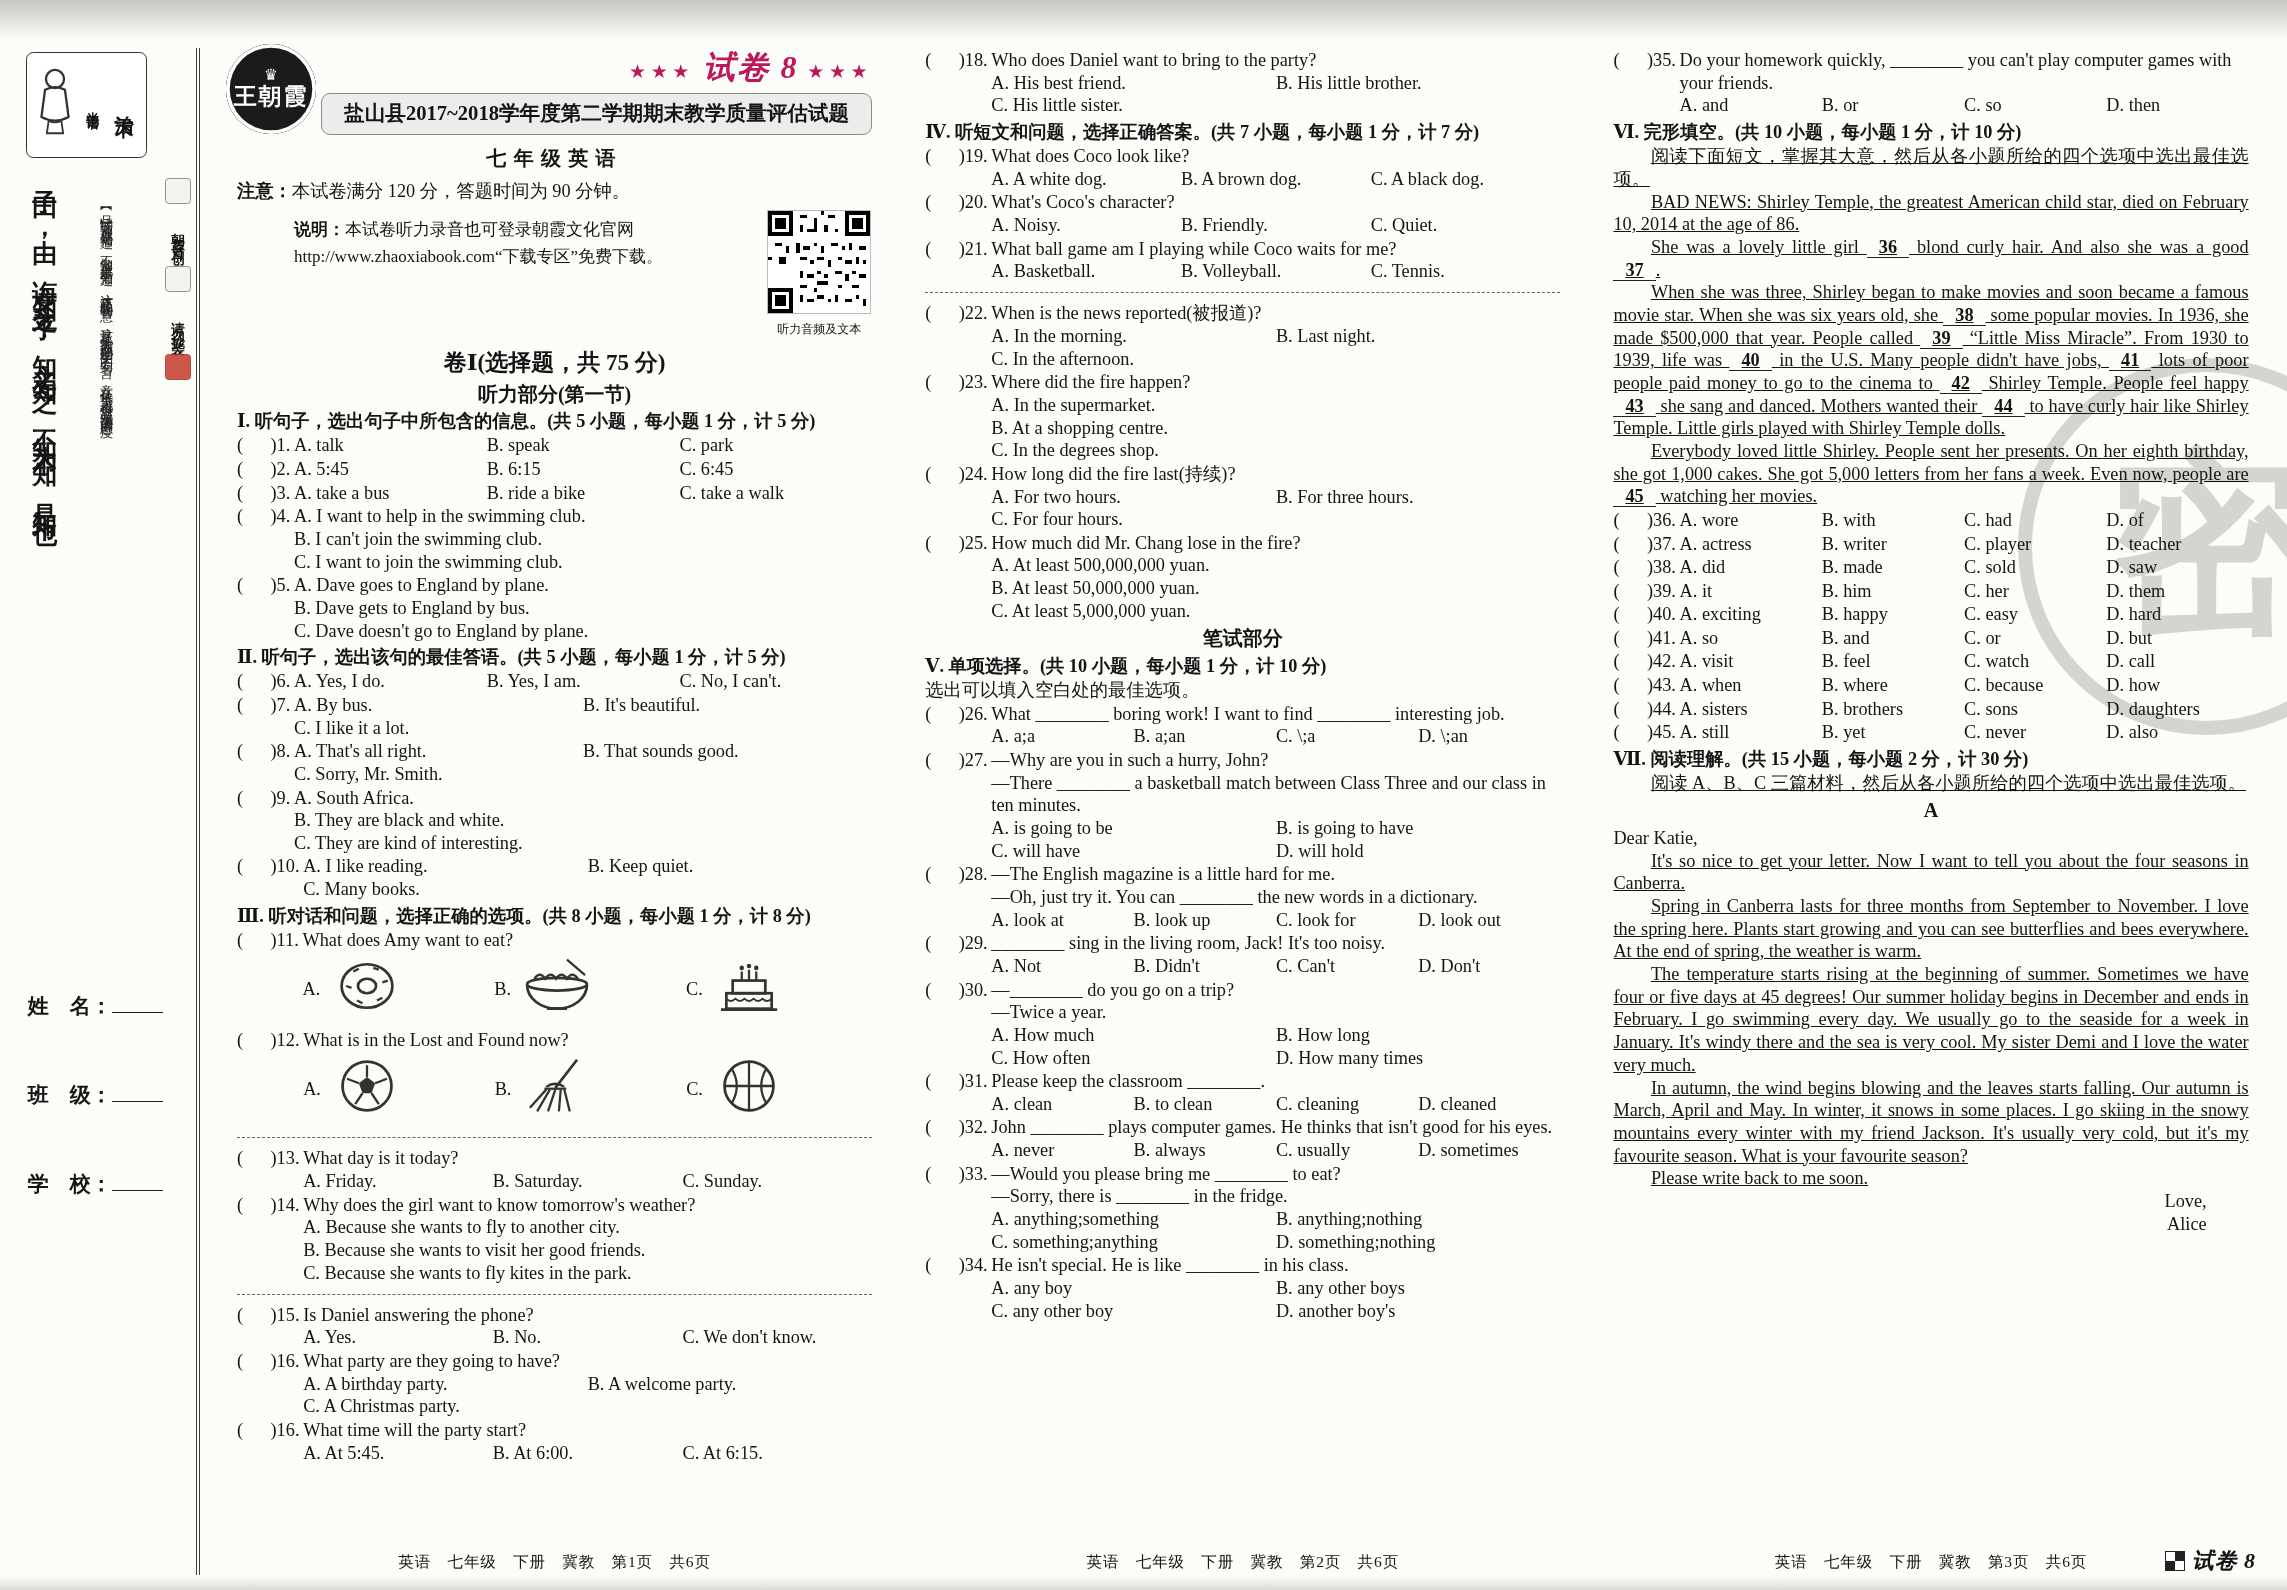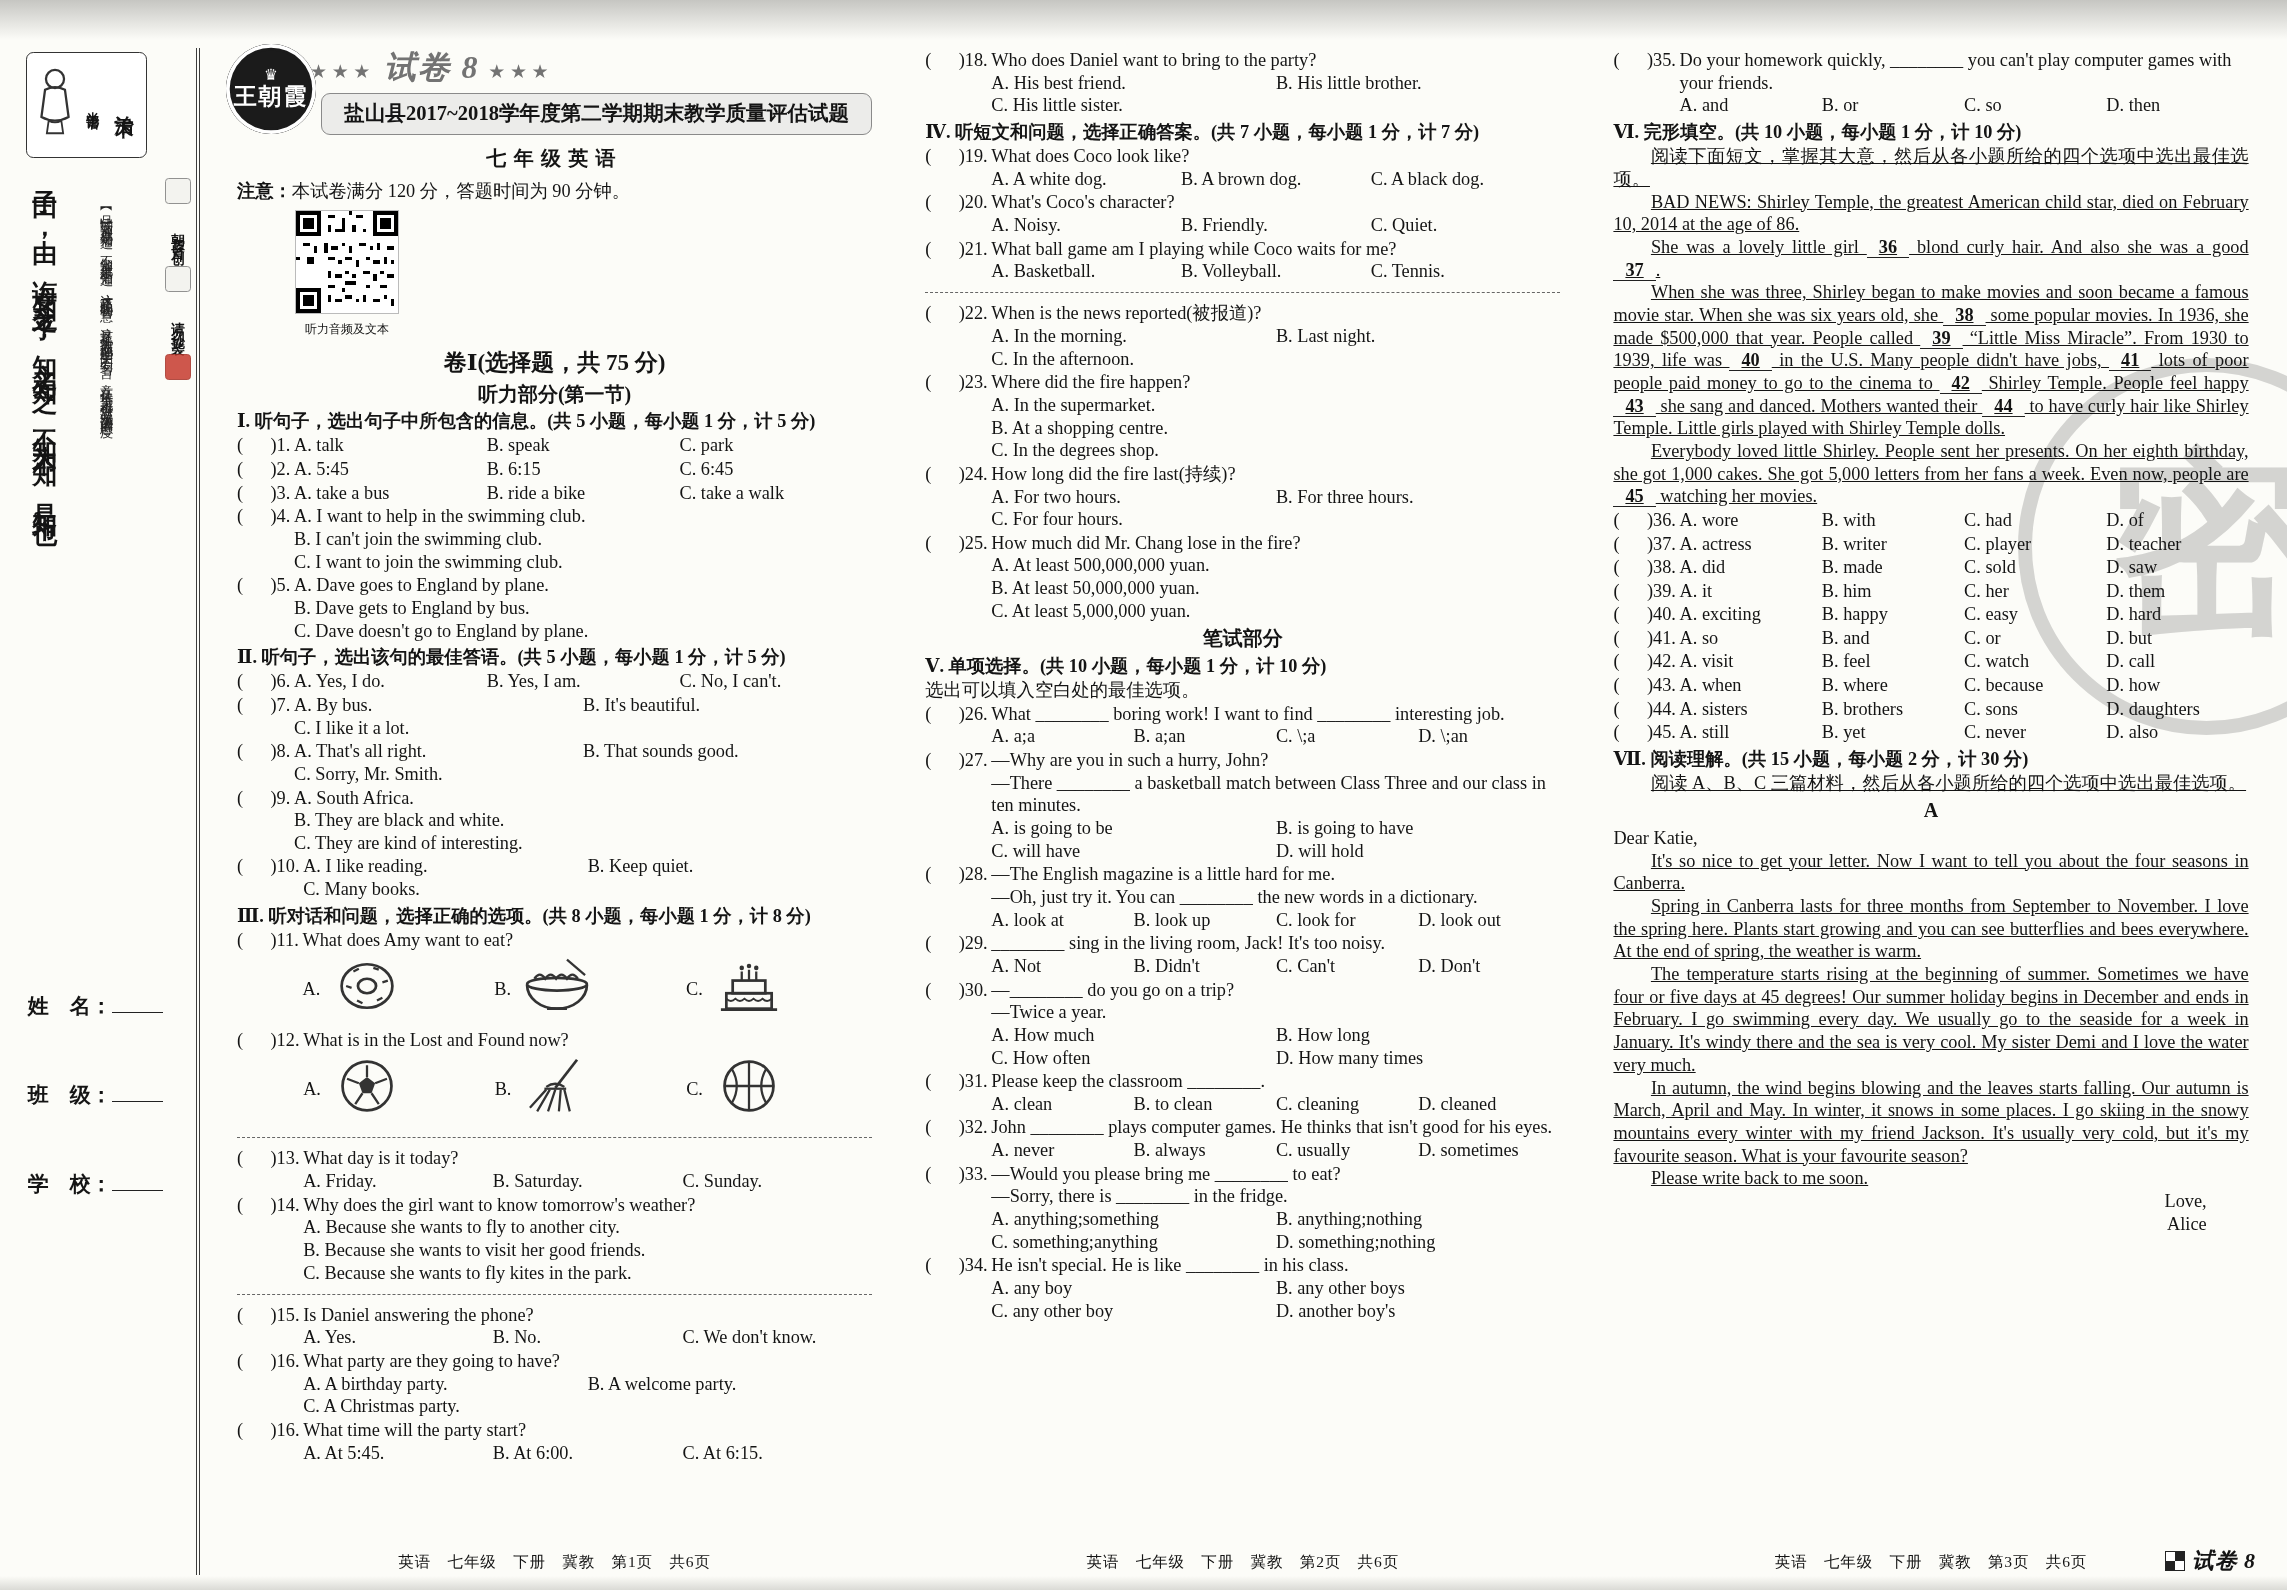--- a/index.html
+++ b/index.html
@@ -48,21 +48,21 @@
   .badge-icon{width:18.3px;height:18.3px;border:1.4px solid #222;
         background:conic-gradient(#222 25%,#fff 0 50%,#222 0 75%,#fff 0);}
 
   
   .header{position:relative;margin-bottom:9.1px;}
   .logo{position:absolute;left:-11px;top:-3.7px;width:90px;height:90px;background:#1b1b1b;border-radius:50%;
         display:flex;flex-direction:column;align-items:center;justify-content:center;color:#fff;
         box-shadow:inset 0 0 0 3.7px #fff,inset 0 0 0 6.4px #1b1b1b;}
   .crown{font-size:15.5px;line-height:1;}
   .logoname{font-size:23px;font-weight:700;letter-spacing:1.8px;}
-  .starsline{text-align:left;font-size:19px;letter-spacing:4.6px;color:#737373;margin-left:73px;white-space:nowrap;}
+  .starsline{text-align:right;font-size:19px;letter-spacing:4.6px;color:#be185d;margin-left:73px;white-space:nowrap;}
   .paperno{font-size:32px;font-weight:900;font-style:italic;margin:0 9.1px;letter-spacing:1.8px;}
   .banner{margin:5.5px 0 0 84px;background:#ececе8;background:#ececea;border:1.4px solid #8a8a8a;border-radius:9px;
         padding:7.3px 3.7px;text-align:center;font-weight:700;font-size:20.6px;}
   .subject{text-align:center;font-size:20px;font-weight:900;letter-spacing:7.3px;margin:11px 0 9.1px;}
   .notice{font-size:18.3px;margin:0 0 7.3px;}
   .notice b{font-weight:700;}
   .note-row{display:flex;gap:12.8px;margin-left:57px;align-items:flex-start;}
   .note-text{flex:1;font-size:17px;line-height:1.55;padding-top:7.3px;}
   .qr-wrap{flex:none;width:106px;text-align:center;}
   .qr-caption{font-size:12px;margin-top:1.8px;}
@@ -127,20 +127,21 @@
           <span class="crown">♛</span>
           <span class="logoname">王朝霞</span>
         </div>
         <div class="starsline">
           <span>★★★</span><span class="paperno">试卷 8</span><span>★★★</span>
         </div>
         <div class="banner">盐山县2017~2018学年度第二学期期末教学质量评估试题</div>
         <div class="subject">七年级英语</div>
         <div class="notice"><b>注意：</b><span>本试卷满分 120 分，答题时间为 90 分钟。</span></div>
         <div class="note-row">
+          <div class="note-text"><b>说明：</b><span>本试卷听力录音也可登录朝霞文化官网 http://www.zhaoxiabook.com“下载专区”免费下载。</span></div>
           <div class="qr-wrap">
             <span>
               <svg width="102" height="102" viewBox="0 0 29 29" shape-rendering="crispEdges" aria-hidden="true" style="background:#fff;border:0.9px solid #bbb">
                 <rect x="0" y="0" width="7" height="7" fill="#000"></rect>
                   <rect x="1" y="1" width="5" height="5" fill="#fff"></rect>
                   <rect x="2" y="2" width="3" height="3" fill="#000"></rect>
                 <rect x="22" y="0" width="7" height="7" fill="#000"></rect>
                   <rect x="23" y="1" width="5" height="5" fill="#fff"></rect>
                   <rect x="24" y="2" width="3" height="3" fill="#000"></rect>
                 <rect x="0" y="22" width="7" height="7" fill="#000"></rect>

